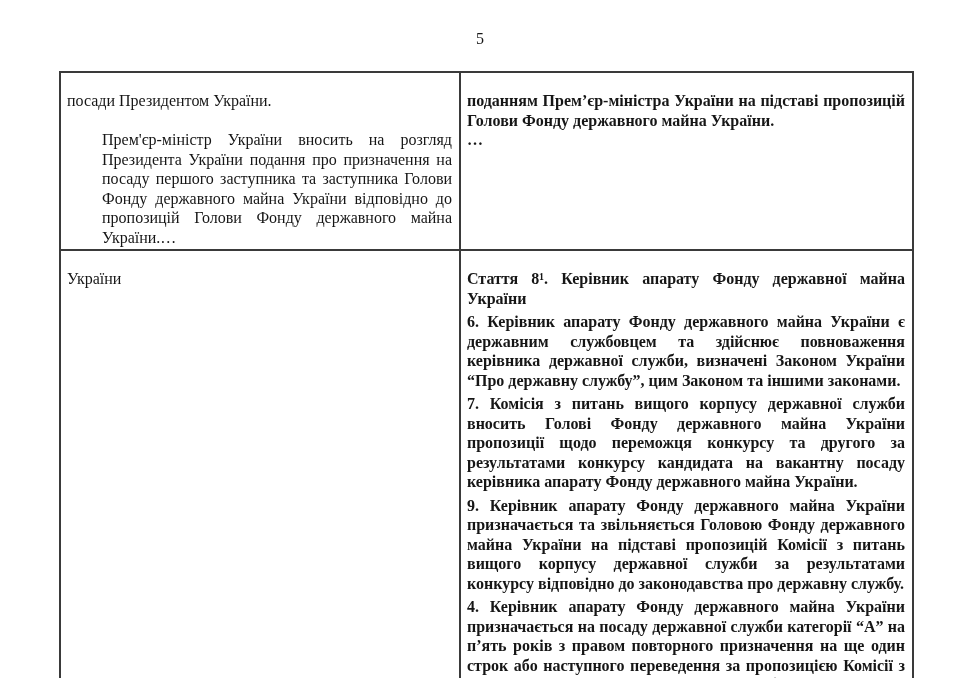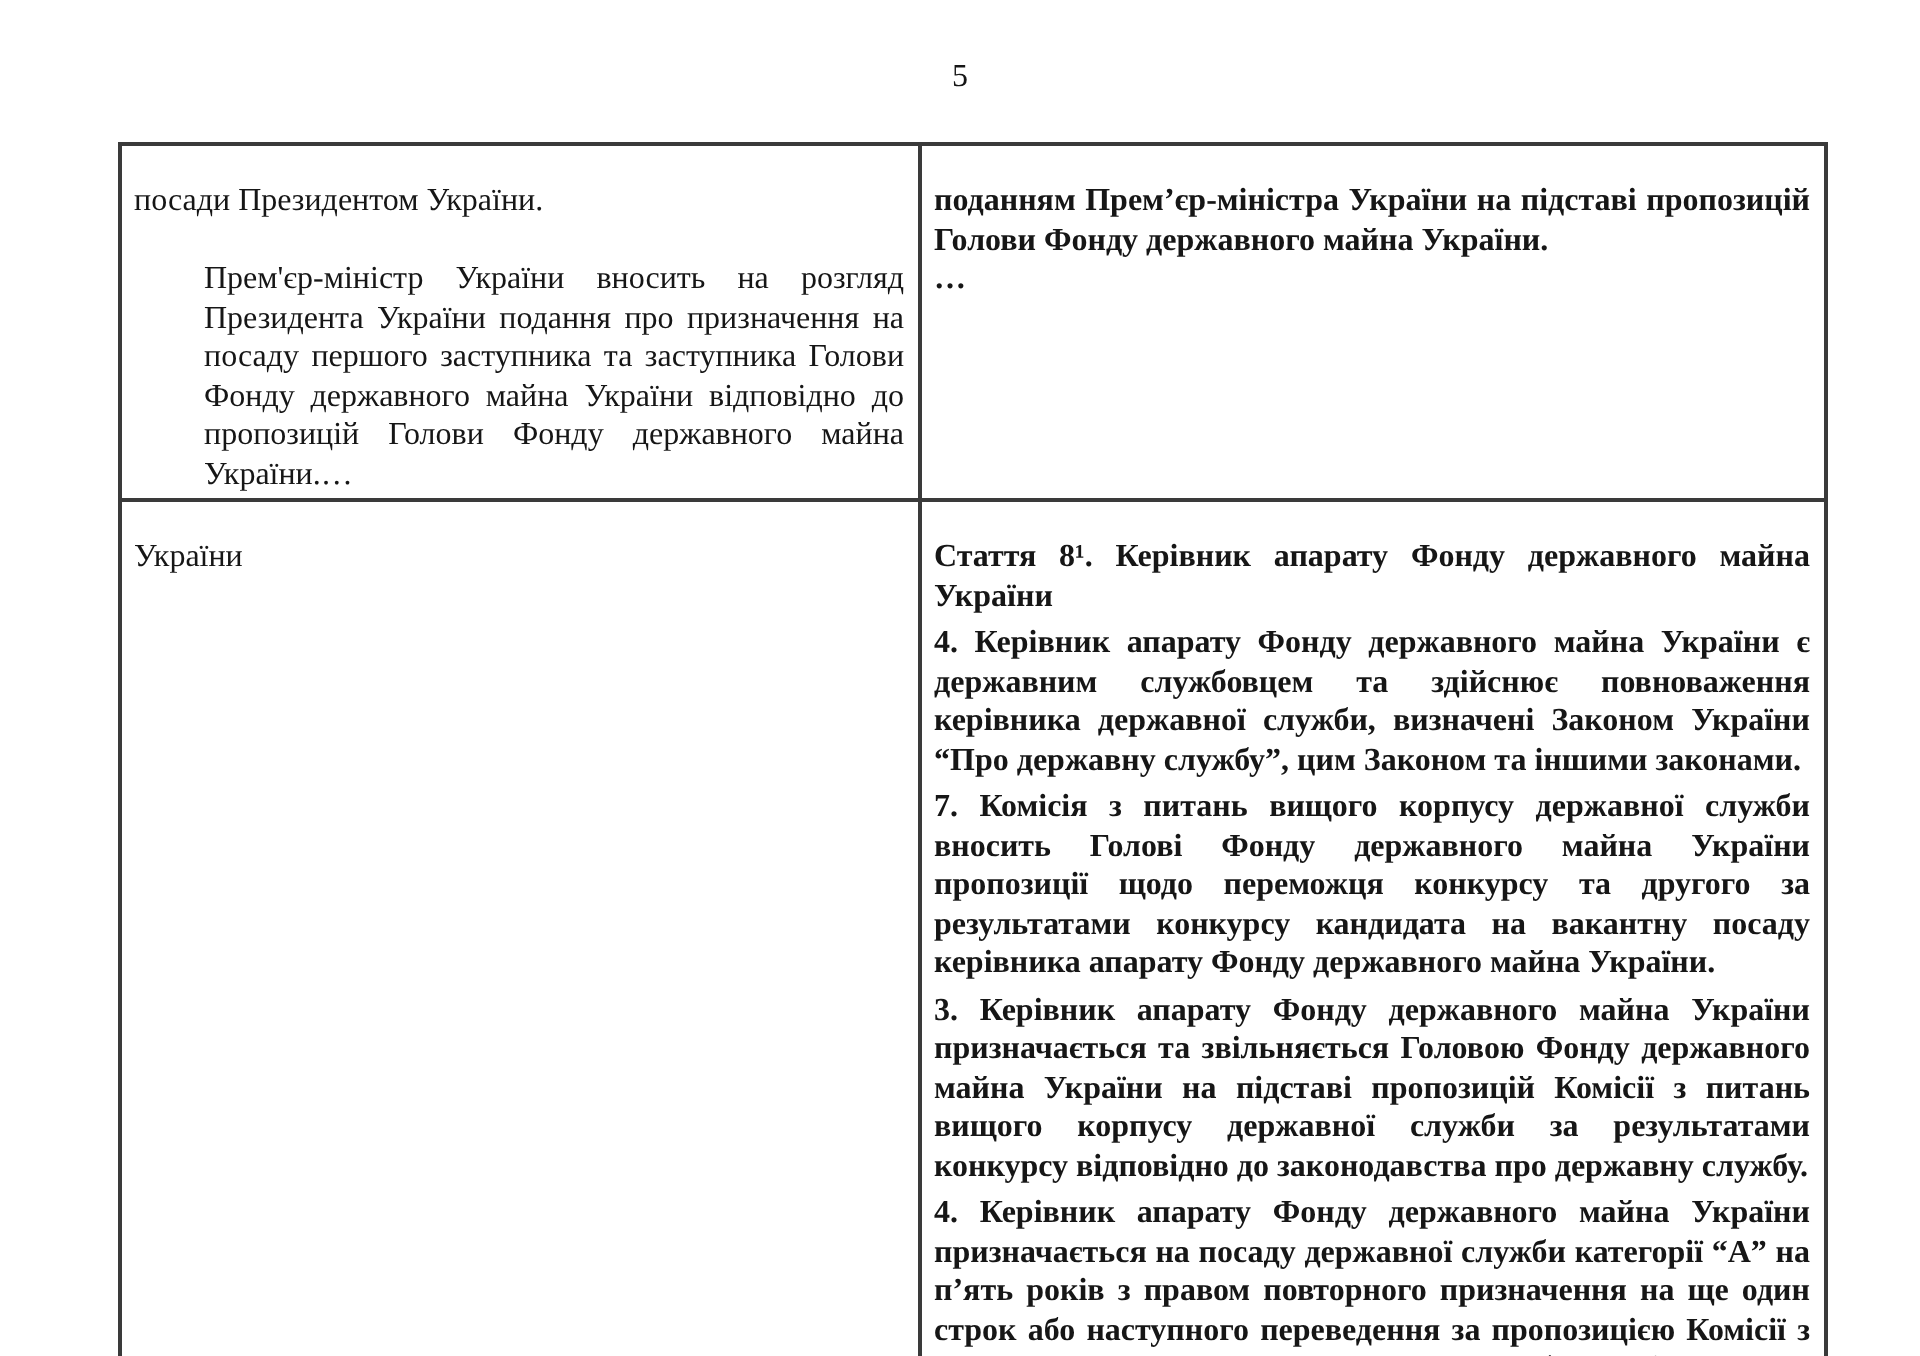--- a/index.html
+++ b/index.html
@@ -71,21 +71,21 @@
       <td class="cell bold-col">
         <p>поданням Прем’єр-міністра України на підставі пропозицій Голови Фонду державного майна України.</p>
         <p>…</p>
       </td>
     </tr>
     <tr class="row-2">
       <td class="cell">
         <p>України</p>
       </td>
       <td class="cell bold-col dense">
-        <p>Стаття 8¹. Керівник апарату Фонду державного майна України</p>
-        <p>4. Керівник апарату Фонду державного майна України є державним службовцем та здійснює повноваження керівника державної служби, визначені Законом України “Про державну службу”, цим Законом та іншими законами.</p>
+        <p>Стаття 8¹. Керівник апарату Фонду державної майна України</p>
+        <p>6. Керівник апарату Фонду державного майна України є державним службовцем та здійснює повноваження керівника державної служби, визначені Законом України “Про державну службу”, цим Законом та іншими законами.</p>
         <p>7. Комісія з питань вищого корпусу державної служби вносить Голові Фонду державного майна України пропозиції щодо переможця конкурсу та другого за результатами конкурсу кандидата на вакантну посаду керівника апарату Фонду державного майна України.</p>
-        <p>3. Керівник апарату Фонду державного майна України призначається та звільняється Головою Фонду державного майна України на підставі пропозицій Комісії з питань вищого корпусу державної служби за результатами конкурсу відповідно до законодавства про державну службу.</p>
+        <p>9. Керівник апарату Фонду державного майна України призначається та звільняється Головою Фонду державного майна України на підставі пропозицій Комісії з питань вищого корпусу державної служби за результатами конкурсу відповідно до законодавства про державну службу.</p>
         <p>4. Керівник апарату Фонду державного майна України призначається на посаду державної служби категорії “А” на п’ять років з правом повторного призначення на ще один строк або наступного переведення за пропозицією Комісії з питань вищого корпусу державної служби на рівнозначну або нижчу посаду до іншого державного органу.</p>
       </td>
     </tr>
   </tbody>
 </table>
 
 </body></html>

